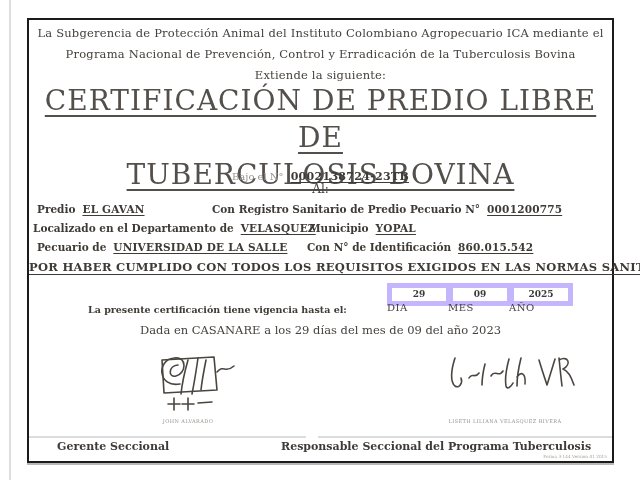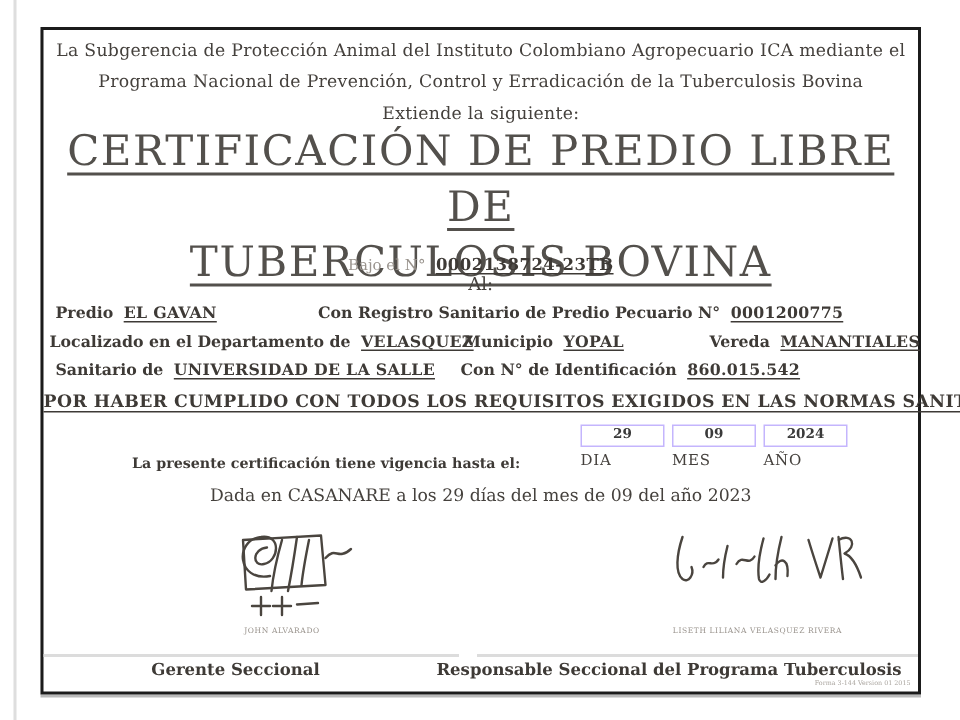--- a/index.html
+++ b/index.html
@@ -14,29 +14,29 @@
   .title{font-size:28px;line-height:37px;letter-spacing:1px;color:#53504c;
          text-decoration:underline;text-decoration-thickness:2px;text-underline-offset:5px;}
   .num-label{font-size:10px;color:#9a948e;margin-right:7px;}
   .num-value{font-size:11px;font-weight:700;text-decoration:underline;text-underline-offset:2px;letter-spacing:.3px;}
   .al{font-size:12px;color:#45413d;}
   .frow{display:flex;align-items:baseline;font-size:10.5px;font-weight:600;white-space:nowrap;}
   .frow .lbl{margin-right:7px;}
   .frow .val{text-decoration:underline;text-underline-offset:2px;letter-spacing:.2px;}
   .compliance{font-size:11.5px;font-weight:600;letter-spacing:.3px;
               text-decoration:underline;text-underline-offset:3px;white-space:nowrap;}
-  .datebox{position:absolute;top:0;height:13px;width:54px;border:1px solid #c4b5fd;
+  .datebox{position:absolute;top:0;height:13px;width:54px;border:5px solid #c4b5fd;
            font-size:9px;font-weight:700;text-align:center;line-height:13px;color:#3a3a3a;}
   .datelabel{position:absolute;top:19px;width:56px;font-size:10px;
              letter-spacing:.5px;color:#45413d;}
   .vigencia{font-size:9.5px;font-weight:700;white-space:nowrap;}
   .dada{font-size:11.5px;color:#45413d;}
   .sig-name{font-size:5px;letter-spacing:.4px;color:#9a948e;text-align:center;}
   .sig-line{height:2px;background:#dcdcdc;}
-  .sig-title{font-size:11px;font-weight:700;text-align:center;color:#3e3a36;white-space:nowrap;}
+  .sig-title{font-size:11px;font-weight:700;text-align:left;color:#3e3a36;white-space:nowrap;}
   .form-code{font-size:5px;color:#a9a49e;text-align:right;transform:scale(.85);transform-origin:right center;}
   svg.sig{stroke:#4a453f;stroke-width:1.6;fill:none;stroke-linecap:round;stroke-linejoin:round;}
 </style>
 </head>
 <body>
 
 <div class="page">
   <div class="edge-line"></div>
 
   <div class="cert">
@@ -66,40 +66,36 @@
     </div>
 
     <div class="abs frow" style="left:4px;top:202px">
       <span class="lbl">Localizado en el Departamento de</span>
       <span class="val">VELASQUEZ</span>
     </div>
     <div class="abs frow" style="left:280px;top:202px">
       <span class="lbl">Municipio</span>
       <span class="val">YOPAL</span>
     </div>
-    <div class="abs frow" style="left:444px;top:202px">
-      <span class="lbl">Vereda</span>
-      <span class="val">MANANTIALES</span>
-    </div>
 
     <div class="abs frow" style="left:8px;top:221px">
-      <span class="lbl">Sanitario de</span>
+      <span class="lbl">Pecuario de</span>
       <span class="val">UNIVERSIDAD DE LA SALLE</span>
     </div>
     <div class="abs frow" style="left:278px;top:221px">
       <span class="lbl">Con N° de Identificación</span>
       <span class="val">860.015.542</span>
     </div>
 
     <div class="abs center compliance" style="top:240px">POR HABER CUMPLIDO CON TODOS LOS REQUISITOS EXIGIDOS EN LAS NORMAS SANITARIAS VIGENTES</div>
 
     <div class="abs" style="left:358px;top:263px;width:180px;height:32px">
       <div class="datebox" style="left:0">29</div>
       <div class="datebox" style="left:61px">09</div>
-      <div class="datebox" style="left:122px">2024</div>
+      <div class="datebox" style="left:122px">2025</div>
       <div class="datelabel" style="left:0">DIA</div>
       <div class="datelabel" style="left:61px">MES</div>
       <div class="datelabel" style="left:122px">AÑO</div>
     </div>
 
     <div class="abs vigencia" style="left:59px;top:284px">La presente certificación tiene vigencia hasta el:</div>
 
     <div class="abs center dada" style="top:303px">Dada en CASANARE a los 29 días del mes de 09 del año 2023</div>
 
     <svg class="sig abs" style="left:99px;top:330px" width="120" height="64" viewBox="0 0 120 64">

